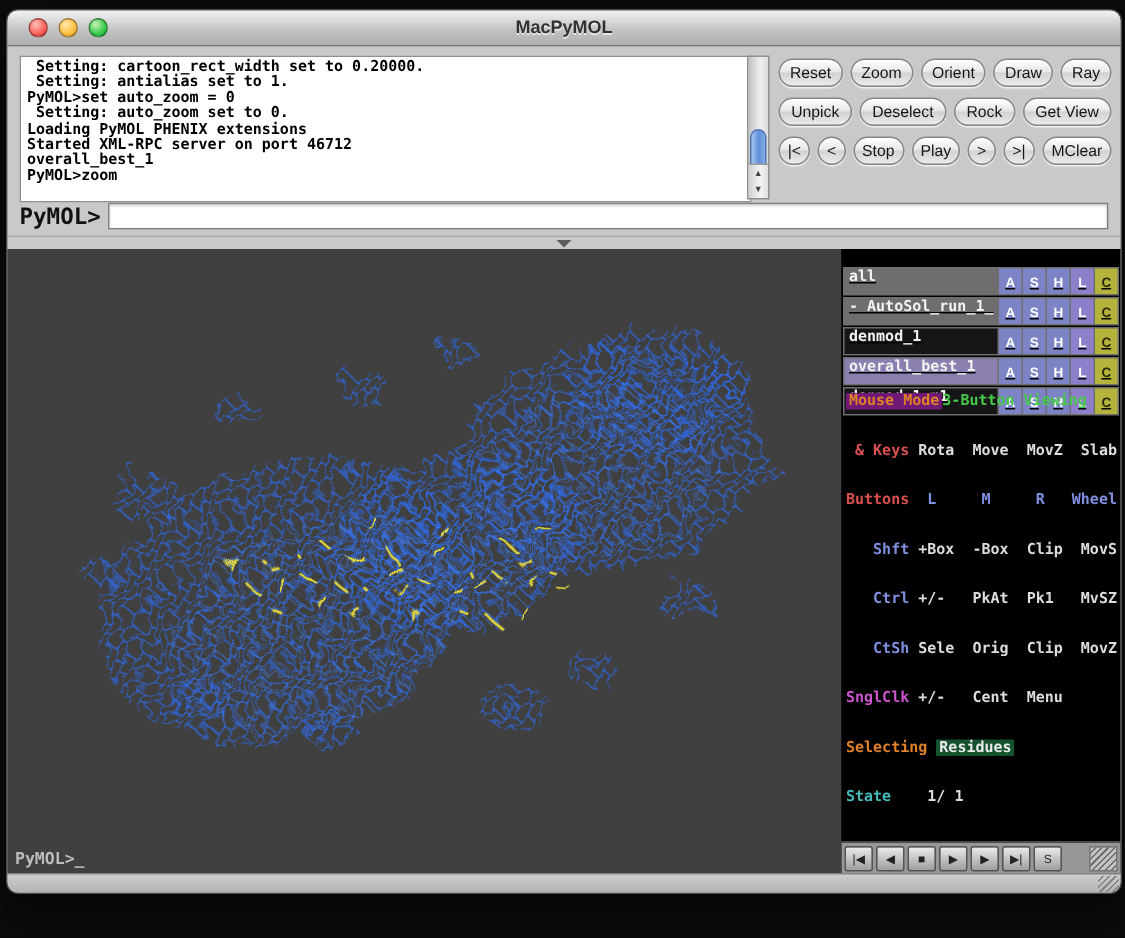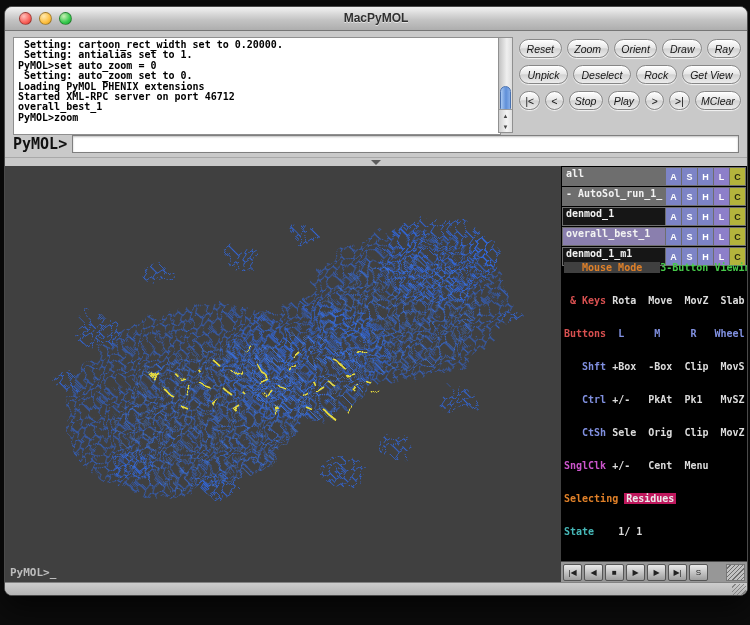--- a/index.html
+++ b/index.html
@@ -28,59 +28,59 @@
     background:linear-gradient(to right,#a8c8f2,#5f8fd8 55%,#86aee8);border:1px solid #4a72b0;box-sizing:border-box;}
   .sb-arrows{position:absolute;bottom:0;left:0;right:0;height:22px;border-top:1px solid #9a9a9a;
     display:flex;flex-direction:column;align-items:center;justify-content:space-around;
     font-size:6px;color:#444;background:linear-gradient(to right,#cfcfcf,#f4f4f4 60%,#e0e0e0);}
   .btnrows{position:absolute;left:514px;top:8px;width:222px;display:flex;flex-direction:column;gap:7px;}
   .brow{display:flex;gap:5px;}
   .aqua{flex:1 1 auto;height:19px;border:1px solid #878787;border-radius:10px;
     background:linear-gradient(#ffffff,#e8e8e8 45%,#d2d2d2 52%,#ececec);
     font-family:"Liberation Sans",sans-serif;font-size:10.5px;color:#161616;
     display:flex;align-items:center;justify-content:center;padding:0 4px;
-    box-shadow:0 1px 1px rgba(255,255,255,.8),inset 0 1px 0 #fff;cursor:default;font-style:italic;}
+    box-shadow:0 1px 1px rgba(255,255,255,.8),inset 0 1px 0 #fff;cursor:default;}
   .cmdrow{position:absolute;left:8px;right:8px;top:104px;height:18px;display:flex;align-items:center;}
   .prompt-label{font-family:"DejaVu Sans Mono",monospace;font-size:15px;font-weight:bold;color:#111;
     margin-right:5px;}
   .cmdinput{flex:1;height:16px;border:1px solid #7f7f7f;background:#fff;
     box-shadow:inset 0 1px 2px rgba(0,0,0,.25);font:11px "DejaVu Sans Mono",monospace;padding:0 3px;}
   
   .splitter{height:8px;background:#c9c9c9;border-top:1px solid #a8a8a8;position:relative;}
   .tri{position:absolute;left:50%;top:2px;margin-left:-5px;width:0;height:0;
     border-left:5px solid transparent;border-right:5px solid transparent;border-top:5px solid #5d5d5d;}
   
   .main{display:flex;height:416px;background:#000;}
   .viewport{flex:1;position:relative;background:#404040;overflow:hidden;}
   .vp-prompt{position:absolute;left:5px;bottom:3px;color:#bdbdbd;
     font:bold 11px "DejaVu Sans Mono",monospace;}
   .sidebar{width:186px;position:relative;background:#000;}
-  .objrows{padding-top:1px;}
+  .objrows{padding-top:12px;text-decoration:underline;}
   .objrow{display:flex;align-items:center;height:19px;margin:0 1px 1px 1px;background:#6e6e6e;padding:0 1px;}
   .objname{flex:1;height:17px;line-height:17px;padding:0 3px;
     font:bold 10px "DejaVu Sans Mono",monospace;color:#f2f2f2;white-space:nowrap;overflow:hidden;cursor:default;}
   .n-gray{background:transparent;}
   .n-dark{background:#161616;}
   .n-sel{background:#8a7fae;}
   .ob{width:15px;height:17px;margin-left:1px;display:flex;align-items:center;justify-content:center;
     font:bold 9px "Liberation Sans",sans-serif;color:#fff;background:#7d84c6;cursor:default;}
   .ob.l{background:#8d7fc9;}
   .ob.c{background:#b4b43c;color:#282810;}
   
   .mousepanel{position:absolute;left:3px;bottom:23px;font:bold 10px "DejaVu Sans Mono",monospace;
     line-height:11px;white-space:pre;}
   .orange{color:#e08028;}
   .green{color:#46c84a;}
   .redc{color:#d85050;}
   .bluec{color:#8090e0;}
   .magenta{color:#cc55cc;}
   .whitec{color:#dcdcdc;}
   .tealc{color:#46b8b8;}
-  .tealbox{background:#be185d;color:#eaeaea;padding:0 2px;}
-  .dkbox{background:#404040;padding:0 18px;}
+  .tealbox{background:#14532d;color:#eaeaea;padding:0 2px;}
+  .dkbox{background:#701a75;padding:0 2px;}
   .mline{height:11px;}
   
   .vcr{position:absolute;left:0;right:0;bottom:0;height:21px;background:#979797;
     border-top:1px solid #4a4a4a;display:flex;align-items:center;gap:2px;padding:0 2px;box-sizing:border-box;}
   .vbtn{width:17px;height:15px;border:1px solid #555;border-radius:2px;
     background:linear-gradient(#eaeaea,#9e9e9e);color:#222;font-size:8px;
     display:flex;align-items:center;justify-content:center;cursor:default;}
   .vgrip{margin-left:auto;width:17px;height:15px;border:1px solid #777;
     background:repeating-linear-gradient(135deg,#c2c2c2 0 2px,#6e6e6e 2px 3px);}
   

